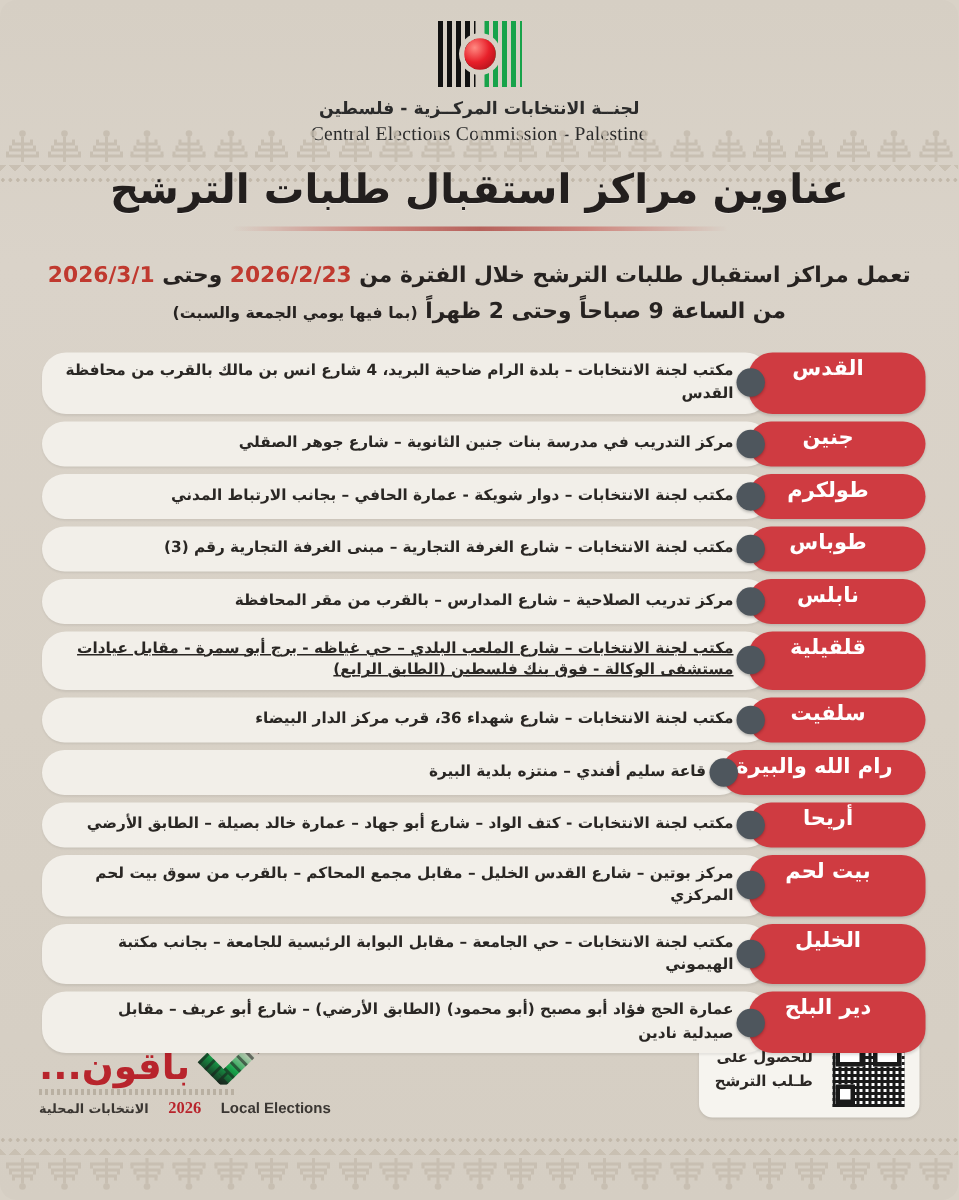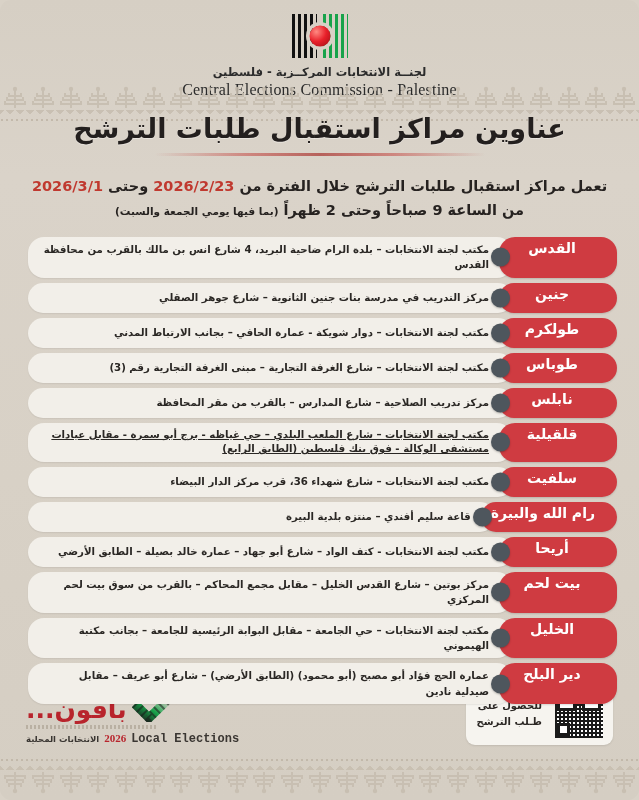--- a/index.html
+++ b/index.html
@@ -99,21 +99,21 @@
   }
   .cec-ar {
     font-size: 11.5px;
     font-weight: 700;
     color: #2b2b2b;
     letter-spacing: .3px;
     line-height: 1.3;
   }
   .cec-en {
     font-family: "Liberation Serif", serif;
-    font-size: 16px;
+    font-size: 13px;
     color: #2b2b2b;
     letter-spacing: .2px;
     margin-top: 1px;
   }
 
   
   .title-zone {
     position: relative;
     text-align: center;
     margin-top: 14px;
@@ -308,38 +308,38 @@
   }
   .campaign-rule {
     width: 132px;
     height: 4px;
     background-image: repeating-linear-gradient(90deg, #b9b0a2 0 2px, transparent 2px 4px);
     margin-top: 2px;
   }
   .campaign-sub {
     display: flex;
     align-items: baseline;
-    gap: 5px;
+    gap: 13px;
     flex-direction: row-reverse;
     margin-top: 2px;
   }
   .campaign-sub .ar {
     font-size: 8.5px;
     font-weight: 700;
     color: #3a3632;
   }
   .campaign-sub .yr {
     font-family: "Liberation Serif", serif;
     font-size: 11px;
     font-weight: 700;
     color: #b8242c;
   }
   .campaign-sub .en {
-    font-family: Liberation Mono, monospace;
-    font-size: 12px;
+    font-family: Liberation Sans, sans-serif;
+    font-size: 10px;
     font-weight: 700;
     color: #3a3632;
   }
 </style>
 </head>
 <body>
 
 <div id="poster">
 
   <div class="header">

